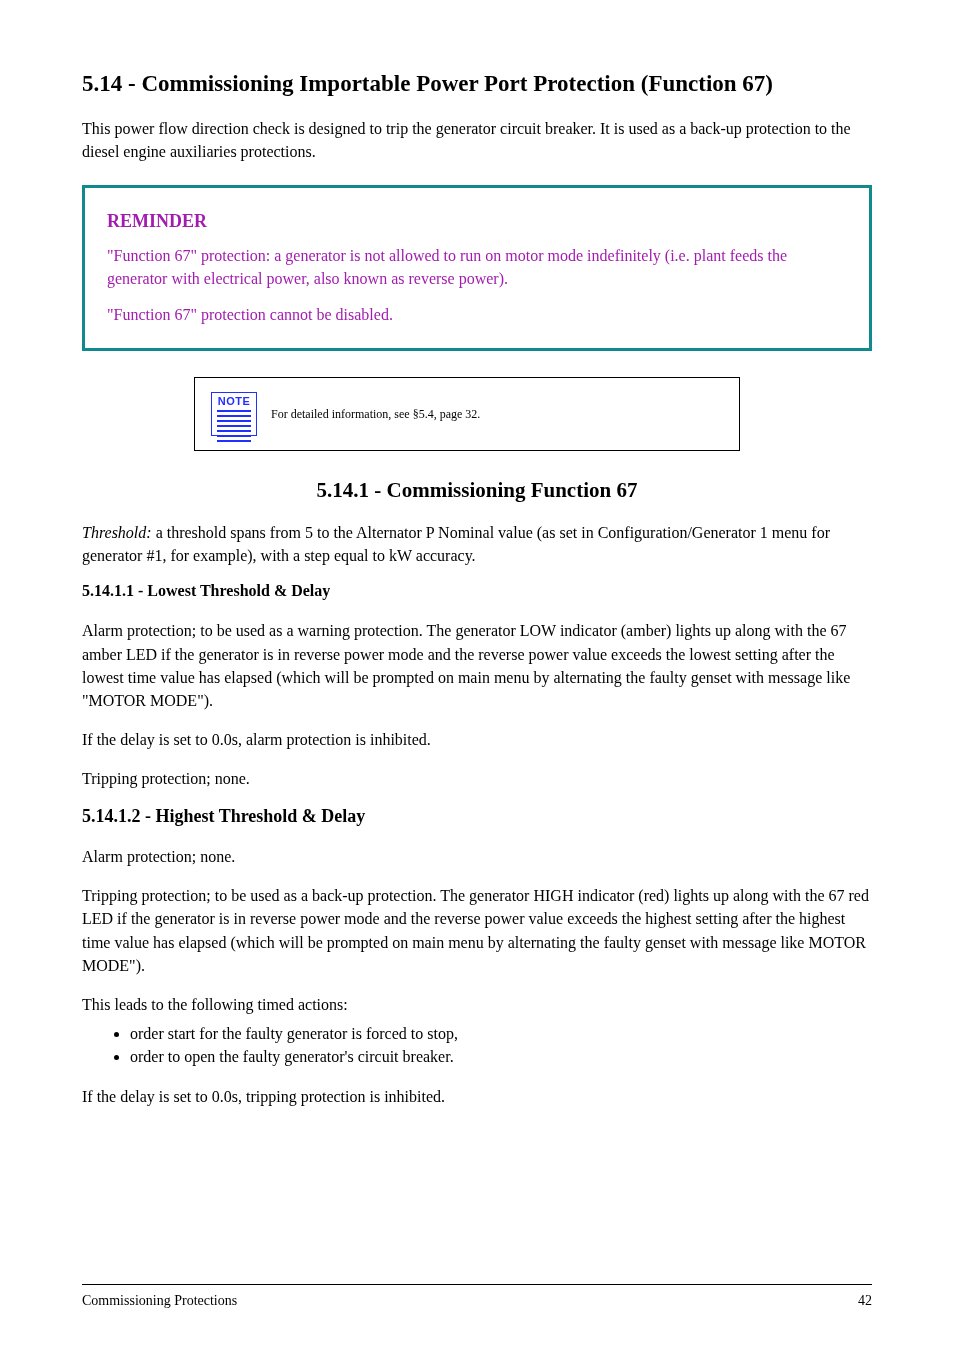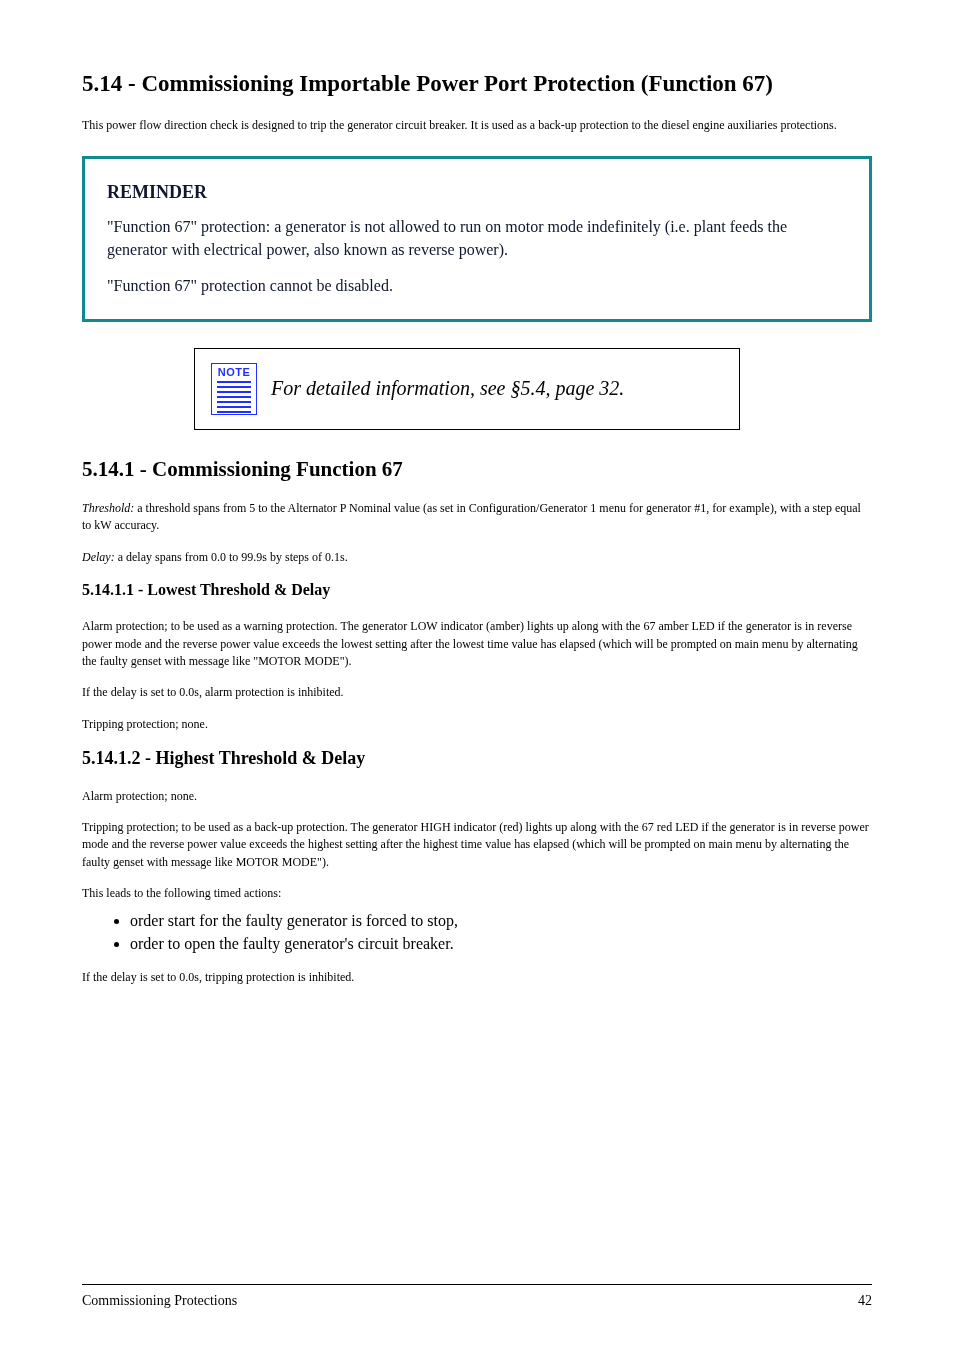--- a/index.html
+++ b/index.html
@@ -20,28 +20,28 @@
     box-sizing: border-box;
     padding: 70px 82px 54px 82px;
   }
   .section-title {
     font-size: 23px;
     font-weight: bold;
     margin: 0 0 18px 0;
     line-height: 1.25;
   }
   .body-text {
-    font-size: 12px;
-    margin: 10px 0 14px 0;
+    font-size: 16px;
+    margin: 16px 0 14px 0;
   }
   .callout {
     border: 3px solid #108a8f;
     padding: 20px 22px 22px 22px;
     margin: 22px 0 26px 0;
-    color: #0f172a;
+    color: #a21caf;
   }
   .callout .callout-title {
     font-size: 18px;
     font-weight: bold;
     margin: 0 0 10px 0;
   }
   .callout p {
     font-size: 16px;
     margin: 0 0 12px 0;
   }
@@ -52,21 +52,21 @@
     margin: 0 0 26px 112px;
     width: 546px;
     padding: 14px 16px 14px 16px;
     display: flex;
     align-items: center;
     gap: 14px;
     box-sizing: border-box;
   }
   .note-icon {
     width: 46px;
-    height: 52px;
+    height: 44px;
     flex: 0 0 auto;
     border: 1px solid #2030ff;
     box-sizing: border-box;
     display: flex;
     flex-direction: column;
     align-items: stretch;
     justify-content: flex-start;
     padding: 2px 4px 5px 4px;
   }
   .note-icon .note-label {
@@ -84,23 +84,22 @@
     flex-direction: column;
     gap: 3px;
     padding: 0 1px;
   }
   .note-icon .note-lines span {
     display: block;
     height: 2px;
     background: #2030ff;
   }
   .notebox .note-text {
-    font-size: 20px;
+    font-size: 12px;
     line-height: 1.35;
-    font-style: italic;
   }
 
   .footer {
     position: absolute;
     left: 82px;
     right: 82px;
     bottom: 39px;
     border-top: 1px solid #000;
     padding-top: 6px;
     display: flex;
@@ -132,31 +131,27 @@
           <span></span>
           <span></span>
           <span></span>
           <span></span>
           <span></span>
       </div>
     </div>
     <div class="note-text">For detailed information, see §5.4, page 32.</div>
   </div>
 
-  <h3 class="section-title" style="font-size:21px;">5.14.1 - Commissioning Function 67</h3>
+  <h3 class="section-title" style="font-size:21px;text-align:center;">5.14.1 - Commissioning Function 67</h3>
 
   <p class="body-text">
     <i><span>Threshold:</span></i>
     <span>a threshold spans from 5 to the Alternator P Nominal value (as set in Configuration/Generator 1 menu for generator #1, for example), with a step equal to kW accuracy.</span>
   </p>
 
-  <p class="body-text">
-    <i><span>Delay:</span></i>
-    <span>a delay spans from 0.0 to 99.9s by steps of 0.1s.</span>
-  </p>
 
   <h4 class="section-title" style="font-size:16px;">5.14.1.1 - Lowest Threshold &amp; Delay</h4>
 
   <p class="body-text">Alarm protection; to be used as a warning protection. The generator LOW indicator (amber) lights up along with the 67 amber LED if the generator is in reverse power mode and the reverse power value exceeds the lowest setting after the lowest time value has elapsed (which will be prompted on main menu by alternating the faulty genset with message like "MOTOR MODE").</p>
   <p class="body-text">If the delay is set to 0.0s, alarm protection is inhibited.</p>
   <p class="body-text">Tripping protection; none.</p>
 
   <h4 class="section-title" style="font-size:18px;">5.14.1.2 - Highest Threshold &amp; Delay</h4>
 
   <p class="body-text">Alarm protection; none.</p>

